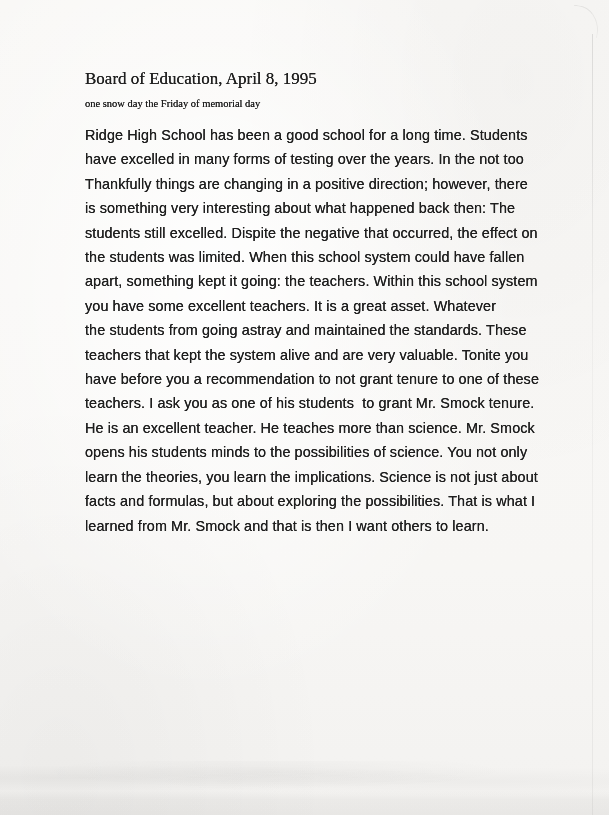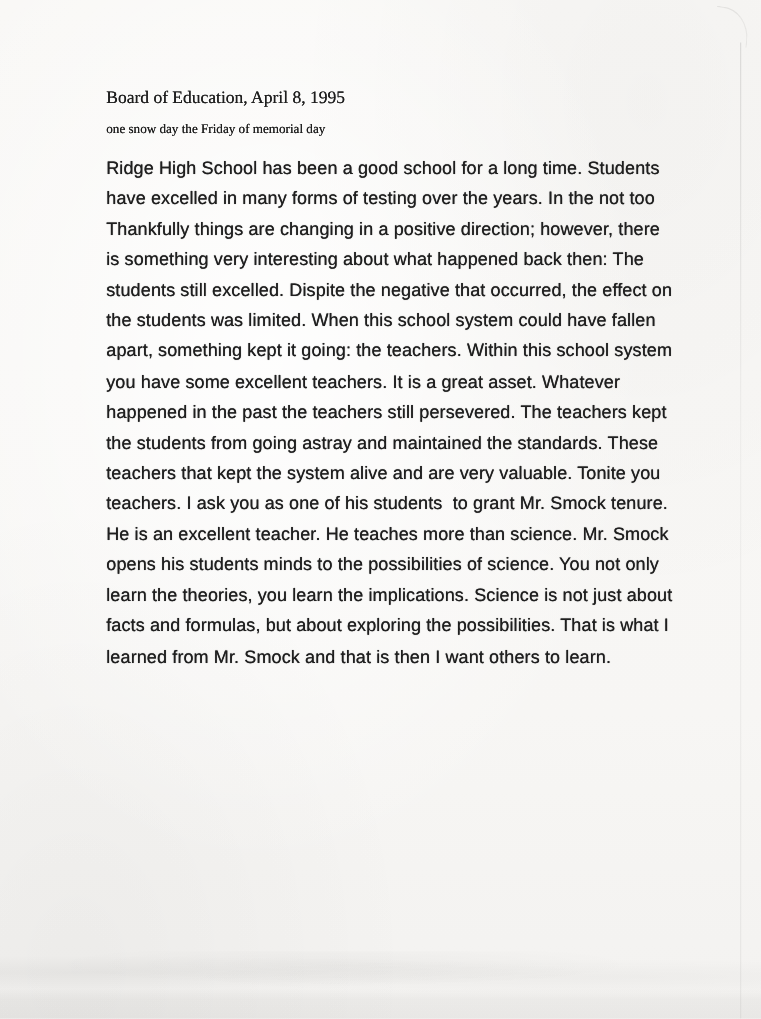--- a/index.html
+++ b/index.html
@@ -62,21 +62,21 @@
   }
   .content {
     position: absolute;
     left: 85px;
     top: 71px;
     width: 470px;
     color: var(--ink, #1f1f1f);
   }
   .doc-title {
     font-family: "Liberation Serif", serif;
-    font-size: 14px;
+    font-size: 17px;
     line-height: 16px;
     margin: 0 0 10px 0;
     white-space: pre;
     text-shadow: 0 0 0.4px currentColor;
   }
   .doc-subtitle {
     font-family: "Liberation Serif", serif;
     font-size: 10.5px;
     line-height: 13px;
     margin: 0 0 13px 0;
@@ -109,23 +109,23 @@
 
     <div class="para">
         <div class="line">Ridge High School has been a good school for a long time. Students</div>
         <div class="line">have excelled in many forms of testing over the years. In the not too</div>
         <div class="line">Thankfully things are changing in a positive direction; however, there</div>
         <div class="line">is something very interesting about what happened back then: The</div>
         <div class="line">students still excelled. Dispite the negative that occurred, the effect on</div>
         <div class="line">the students was limited. When this school system could have fallen</div>
         <div class="line">apart, something kept it going: the teachers. Within this school system</div>
         <div class="line">you have some excellent teachers. It is a great asset. Whatever</div>
-        <div class="line">happened in the past the teachers still persevered. The teachers kept</div>
         <div class="line">the students from going astray and maintained the standards. These</div>
         <div class="line">teachers that kept the system alive and are very valuable. Tonite you</div>
+        <div class="line">have before you a recommendation to not grant tenure to one of these</div>
         <div class="line">teachers. I ask you as one of his students  to grant Mr. Smock tenure.</div>
         <div class="line">He is an excellent teacher. He teaches more than science. Mr. Smock</div>
         <div class="line">opens his students minds to the possibilities of science. You not only</div>
         <div class="line">learn the theories, you learn the implications. Science is not just about</div>
         <div class="line">facts and formulas, but about exploring the possibilities. That is what I</div>
         <div class="line">learned from Mr. Smock and that is then I want others to learn.</div>
       </div>
 
     <div class="para">
       </div>

